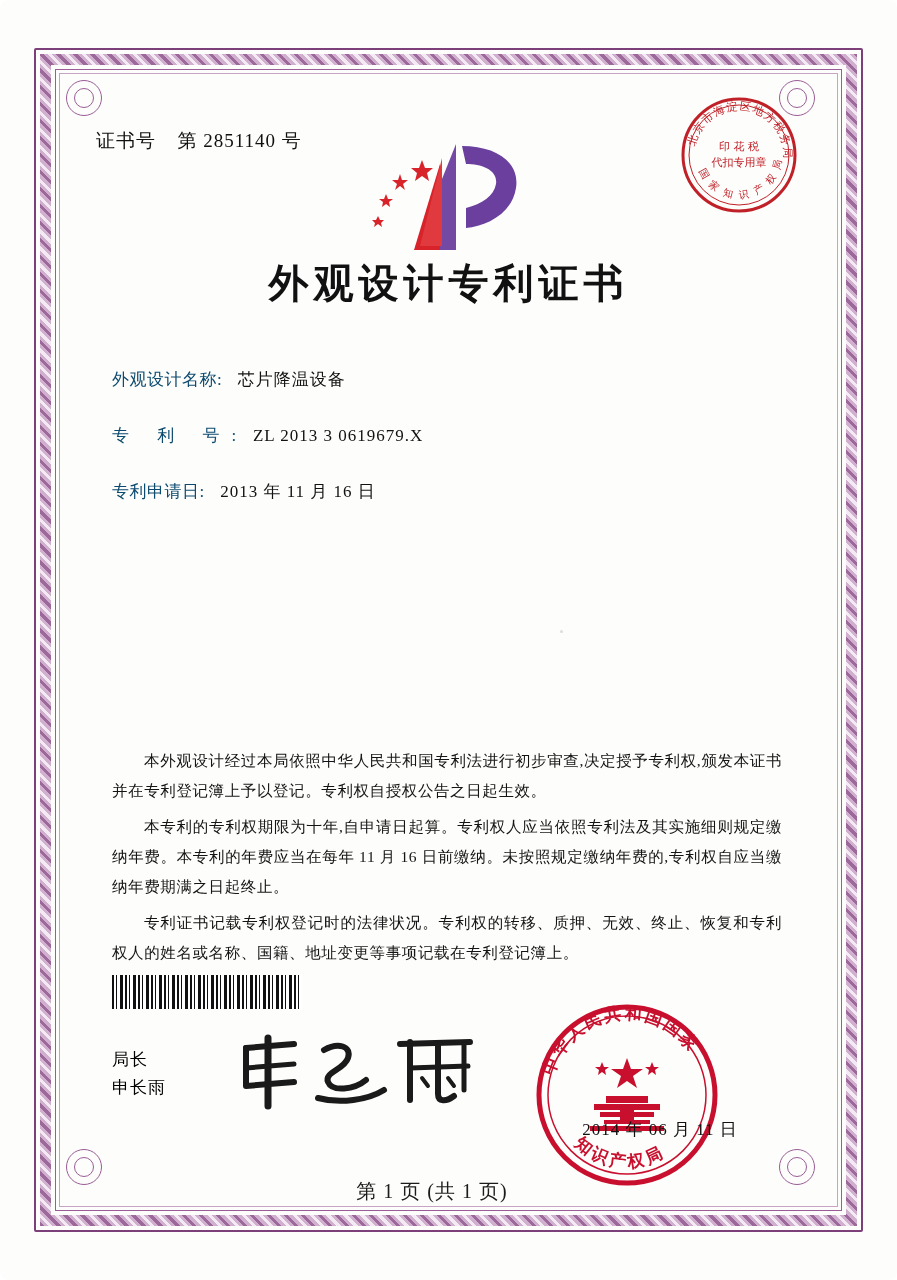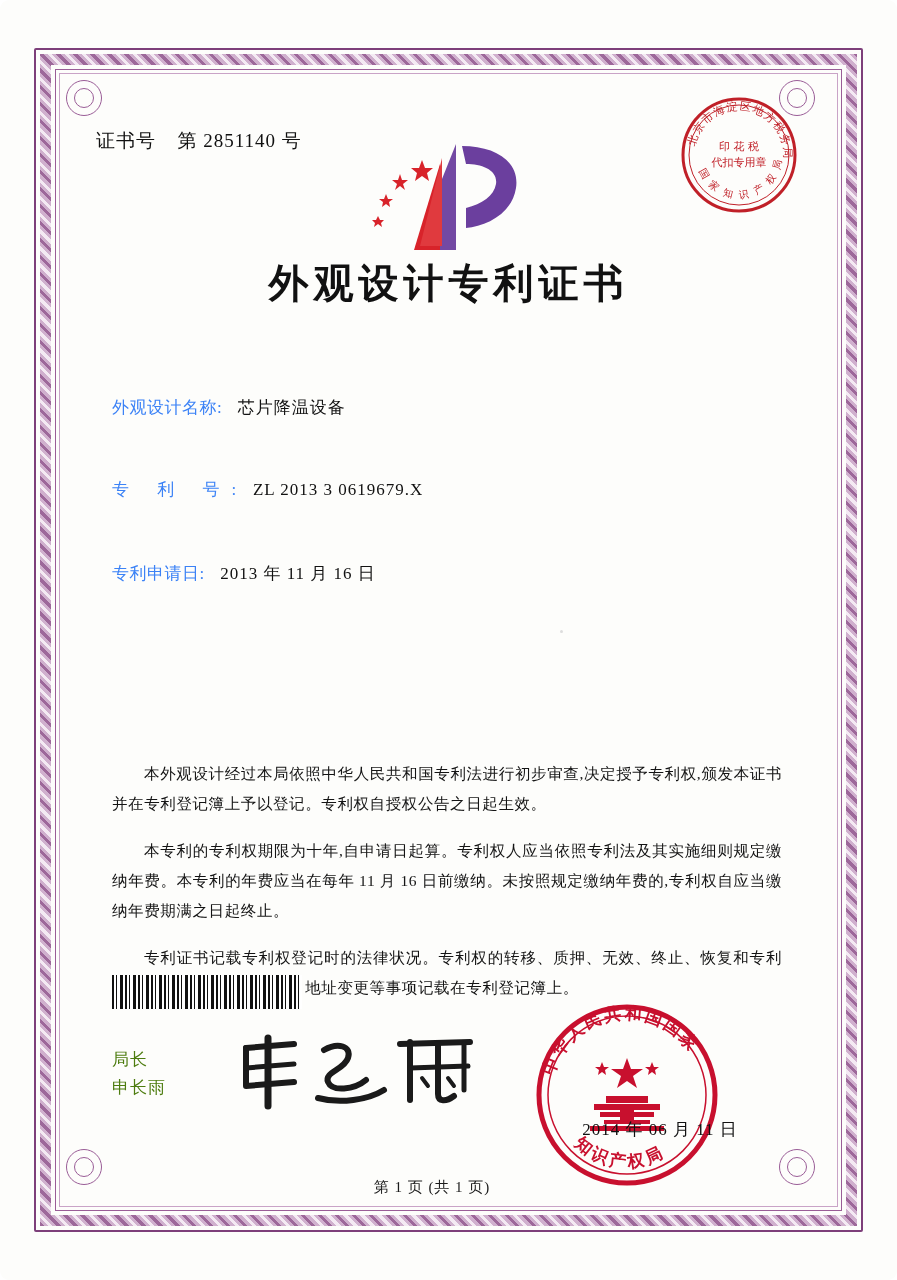--- a/index.html
+++ b/index.html
@@ -122,42 +122,41 @@
   }
   .field-row {
     font-size: 17px;
     color: #121212;
     margin-bottom: 33px;
     white-space: nowrap;
     letter-spacing: 0.5px;
   }
   .field-label {
     display: inline-block;
-    color: #3b82f6;
+    color: #0c4a6e;
   }
   .field-label.spaced { letter-spacing: 12px; }
   .field-value {
     display: inline-block;
     color: #121212;
     letter-spacing: 1px;
-    margin-top: 28px;
   }
 
   
   .paragraphs {
     position: absolute;
     left: 112px; top: 742px;
     width: 670px;
     font-size: 15.5px;
     line-height: 30px;
     color: #141414;
     letter-spacing: 0.6px;
   }
   .paragraphs p {
-    margin: 17px 0 6px 0;
+    margin: 4px 0 6px 0;
     text-indent: 32px;
     text-align: justify;
   }
 
   
   .barcode {
     position: absolute;
     left: 112px; top: 975px;
     width: 190px; height: 34px;
     background: repeating-linear-gradient(
@@ -170,21 +169,21 @@
       #fff 11px, #fff 13px
     );
   }
 
   
   .sig-block {
     position: absolute;
     left: 112px; top: 1046px;
     font-size: 17px;
     line-height: 28px;
-    color: #4d7c0f;
+    color: #000000;
     letter-spacing: 1px;
   }
   .signature-img {
     position: absolute;
     left: 232px; top: 1028px;
     width: 250px; height: 84px;
   }
 
   .national-seal {
     position: absolute;
@@ -199,21 +198,21 @@
     font-size: 17px;
     color: #111;
     letter-spacing: 1px;
   }
 
   .page-footer {
     position: absolute;
     left: 0; top: 1178px;
     width: 864px;
     text-align: center;
-    font-size: 15px;
+    font-size: 20px;
     color: #1b1b1b;
     letter-spacing: 1px;
   }
 
   
   .paper-speck {
     position: absolute;
     left: 560px; top: 630px;
     width: 3px; height: 3px;
     background: #ddd;

